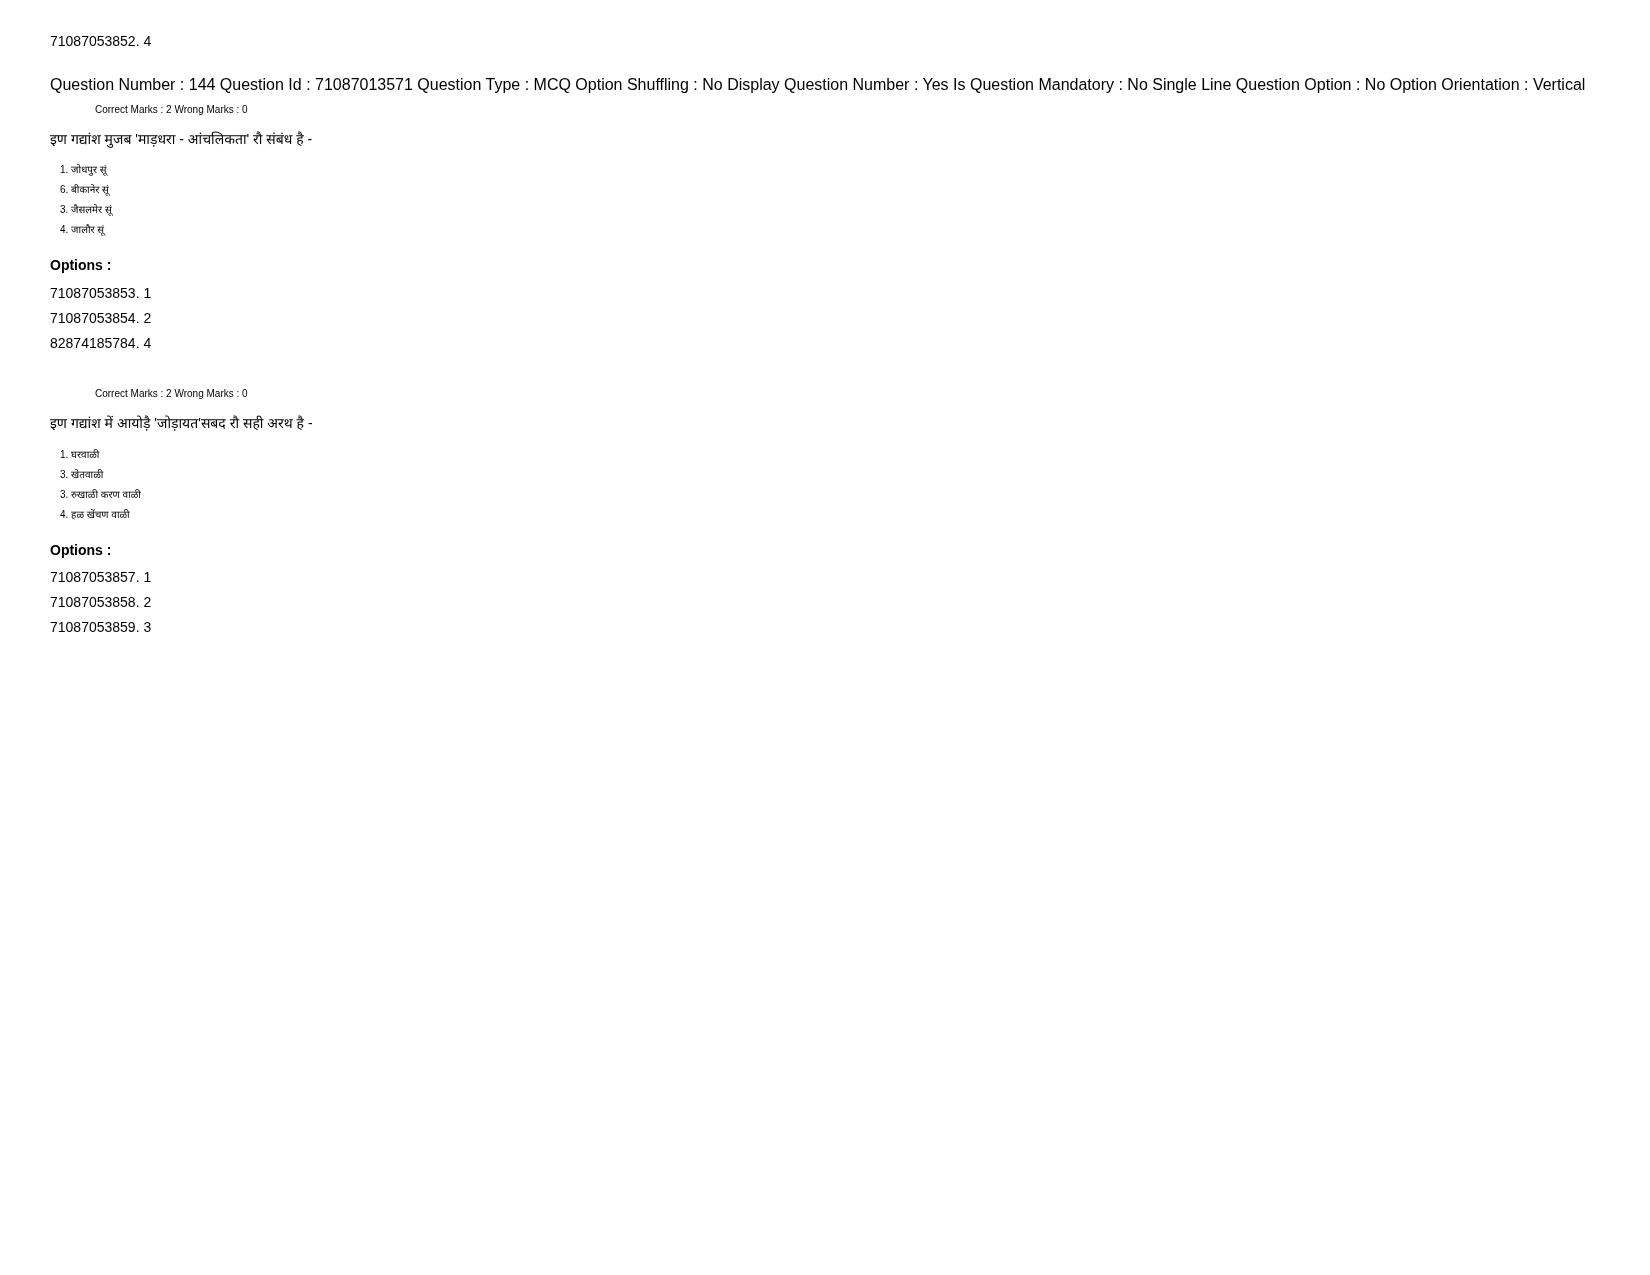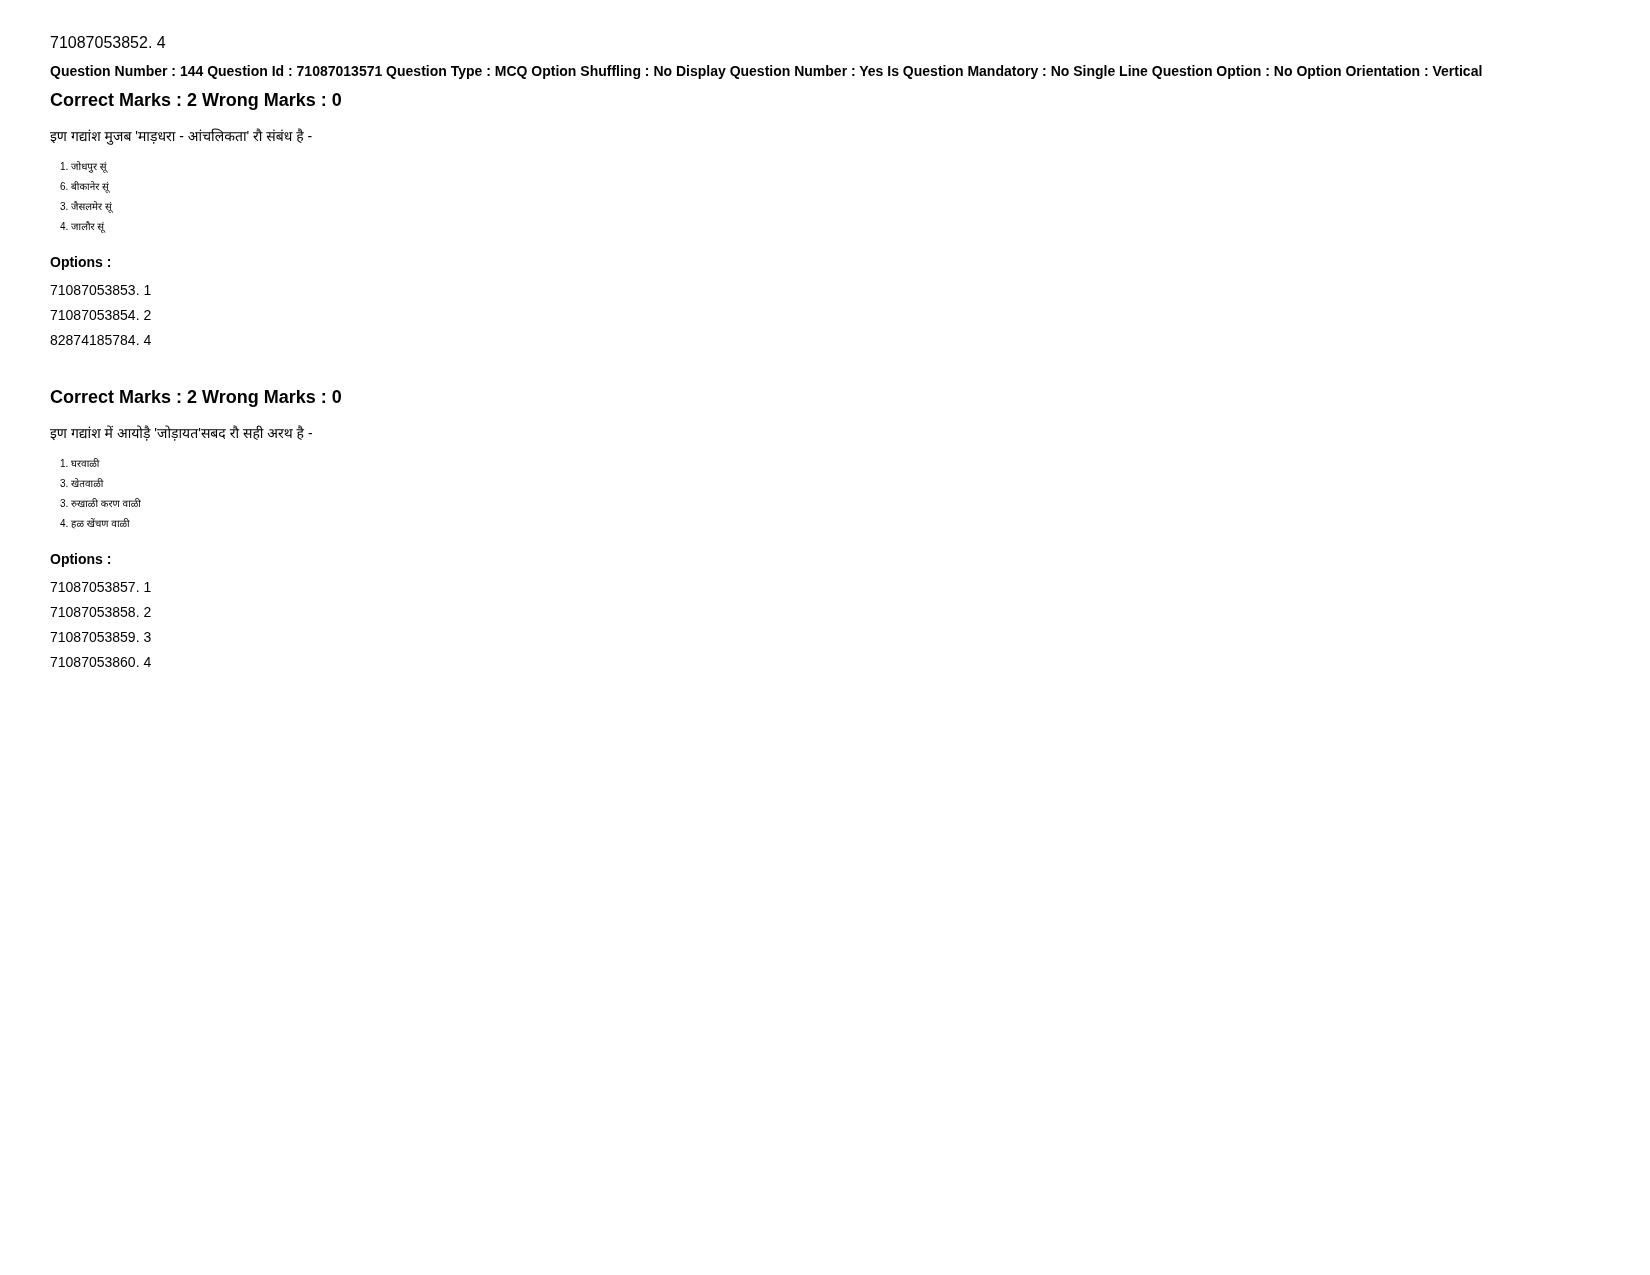--- a/index.html
+++ b/index.html
@@ -9,36 +9,37 @@
     }
     body {
       font-family: Arial, sans-serif;
       font-size: 14px;
       color: #000;
       background: #fff;
       padding: 30px 50px;
       line-height: 1.6;
     }
     .prev-option {
-      margin-bottom: 4px;
-      font-size: 16px;
+      margin-bottom: 20px;
+      font-size: 14px;
     }
     .question-block {
       margin-bottom: 30px;
     }
     .question-meta {
-      font-weight: bold;
-      font-size: 14px;
+      font-weight: normal;
+      font-size: 16px;
       margin-bottom: 4px;
       line-height: 1.6;
     }
     .marks-line {
-      font-weight: bold;
-      font-size: 18px;
+      font-weight: normal;
+      font-size: 10px;
       margin-bottom: 10px;
+      margin-left: 45px;
     }
     .question-text {
       font-size: 14px;
       margin-bottom: 12px;
     }
     .options-list {
       list-style: none;
       margin-bottom: 16px;
       padding-left: 10px;
     }
@@ -89,16 +90,15 @@
         <li>1. घरवाळी</li>
         <li>3. खेतवाळी</li>
         <li>3. रुखाळी करण वाळी</li>
         <li>4. हळ खेंचण वाळी</li>
       </ul>
       <div class="options-label">Options :</div>
       <div class="option-ids">
         <span class="option-id-line">71087053857. 1</span>
         <span class="option-id-line">71087053858. 2</span>
         <span class="option-id-line">71087053859. 3</span>
-        <span class="option-id-line">71087053860. 4</span>
       </div>
     </div>
   </div>
 
 </body></html>

